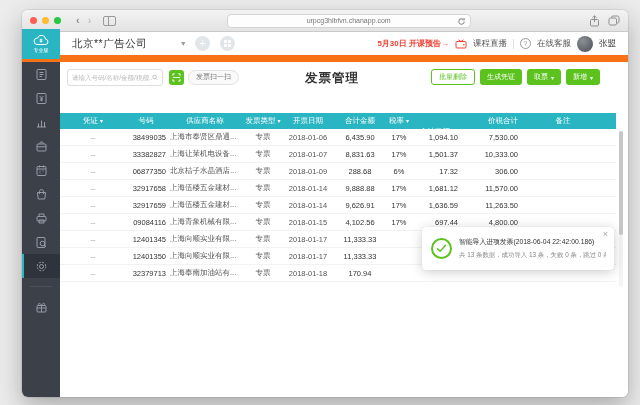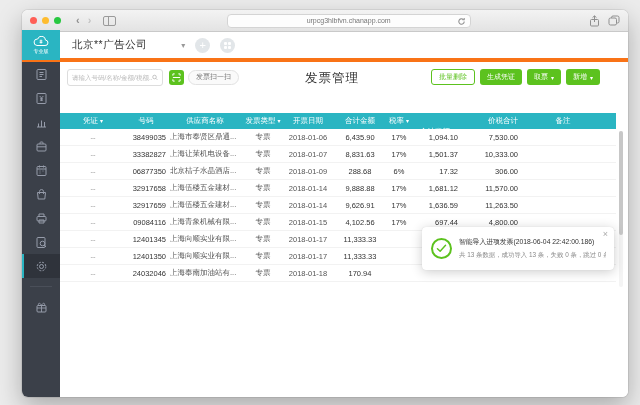--- a/index.html
+++ b/index.html
@@ -20,21 +20,21 @@
   .panebtn { width:13px; height:10px; border:1px solid #9a9a9a; border-radius:2px; margin-left:8px; position:relative; }
   .panebtn::after{content:"";position:absolute;left:0;top:0;bottom:0;width:4px;border-right:1px solid #9a9a9a;}
   .urlbar { margin:0 auto; width:244px; height:14px; background:#fdfdfd; border:1px solid #d4d4d4;
             border-radius:4px; display:flex; align-items:center; justify-content:center; position:relative; }
   .urltext { font-size:7px; color:#777; }
   .refresh { position:absolute; right:4px; top:2px; }
   .chrome-right { display:flex; align-items:center; gap:8px; margin-left:8px; }
 
   
   .appheader { position:absolute; left:0; top:22px; right:0; height:30px; background:#fff;
-               border-bottom:4px solid #f97316; display:flex; align-items:center; }
+               border-bottom:7px solid #f97316; display:flex; align-items:center; }
   .logo { width:38px; height:30px; background:#2ab5c2; display:flex; flex-direction:column;
           align-items:center; justify-content:center; flex:none; }
   .logo .ed { font-size:5px; color:#fff; margin-top:1px; }
   .company { font-size:10.5px; color:#333; margin-left:12px; letter-spacing:.5px; }
   .hcaret-co { font-size:8px; color:#999; margin-left:34px; }
   .circlebtn { width:15px; height:15px; border-radius:50%; background:#e2e6e9; color:#fff;
                display:flex; align-items:center; justify-content:center; margin-left:10px;
                font-size:11px; line-height:1; }
   .gridglyph { width:7px; height:7px; display:grid; grid-template-columns:3px 3px; gap:1px; }
   .gridglyph i { background:#fff; border-radius:1px; }
@@ -59,21 +59,21 @@
   .main { position:absolute; left:38px; top:52px; right:0; bottom:0; background:#fff; }
 
   .toolbar { position:absolute; left:0; top:0; right:0; height:30px; display:flex; align-items:center; padding-left:7px; }
   .search { width:96px; height:17px; border:1px solid #ddd; border-radius:3px; display:flex; align-items:center; padding:0 4px; }
   .search input { border:none; outline:none; width:80px; font-size:6.5px; color:#555; font-family:inherit; }
   .search input::placeholder { color:#bbb; }
   .scanbtn { width:15px; height:15px; background:#5cc21e; border-radius:3px; margin-left:6px;
              display:flex; align-items:center; justify-content:center; }
   .scanlabel { height:15px; border:1px solid #e2e2e2; background:#fafafa; border-radius:8px;
                font-size:7px; color:#777; display:flex; align-items:center; padding:0 7px; margin-left:4px; }
-  .pagetitle { position:absolute; left:245px; top:8px; font-size:12.5px; font-weight:normal; color:#333; letter-spacing:1px; }
+  .pagetitle { position:absolute; left:245px; top:8px; font-size:12.5px; font-weight:bold; color:#333; letter-spacing:1px; }
   .tb-btns { position:absolute; right:28px; top:7px; display:flex; gap:5px; }
   .btn { height:16px; border-radius:3px; font-size:7px; display:flex; align-items:center; padding:0 7px; gap:3px; }
   .btn.outline { background:#fff; border:1px solid #5cc21e; color:#5cc21e; }
   .btn.solid { background:#5cc21e; color:#fff; }
   .btn .bcaret { font-size:6px; }
 
   .tabbar { position:absolute; left:0; top:30px; right:0; height:21px; }
   .tab { position:absolute; top:5px; font-size:8.5px; color:#666; }
   .tab.t1 { left:16px; }
   .tab.t2 { left:62px; color:#2ab5c2; }
@@ -159,20 +159,34 @@
     <span class="hcaret-co">▾</span>
     <span class="circlebtn">+</span>
     <span class="circlebtn">
         <span class="gridglyph">
           <i></i>
           <i></i>
           <i></i>
           <i></i>
         </span>
       </span>
+    <div class="hd-right">
+      <span class="promo">5月30日 开课预告→</span>
+      <svg width="12" height="10" viewBox="0 0 12 10" fill="none" stroke="#f04134" stroke-width="1">
+          <rect x="1" y="2.5" width="10" height="6.5" rx="1"></rect>
+          <path d="M3.5 .8 6 2.5 8.5 .8" stroke-width=".9"></path>
+          <circle cx="8.8" cy="5.7" r=".8" fill="#f04134" stroke="none"></circle>
+        </svg>
+      <span class="hlabel">课程直播</span>
+      <span class="hsep"></span>
+      <span class="qmark">?</span>
+      <span class="hlabel">在线客服</span>
+      <span class="avatar"></span>
+      <span class="hlabel" style="color:#333">张盟</span>
+    </div>
   </div>
 
   <div class="sidebar">
     <div class="sbitem">
         <svg width="13" height="13" viewBox="0 0 13 13" fill="none" stroke-width="1">
           <rect x="2" y="1.5" width="9" height="10" rx="1"></rect>
           <path d="M4.5 4.5h4M4.5 6.5h4M4.5 8.5h2.5"></path>
         </svg>
       </div>
     <div class="sbitem">
@@ -379,21 +393,21 @@
     <span class="td c4">2018-01-17</span>
     <span class="td c5">11,333.33</span>
     <span class="td c6"></span>
     <span class="td c7"></span>
     <span class="td c8"></span>
     <span class="td c9"></span>
   </div>
 
   <div class="trow">
     <span class="td c0">--</span>
-    <span class="td c1">24032046</span>
+    <span class="td c1">32379713</span>
     <span class="td c2">上海奉南加油站有...</span>
     <span class="td c3">专票</span>
     <span class="td c4">2018-01-18</span>
     <span class="td c5">170.94</span>
     <span class="td c6"></span>
     <span class="td c7"></span>
     <span class="td c8"></span>
     <span class="td c9"></span>
   </div>
 </div>

